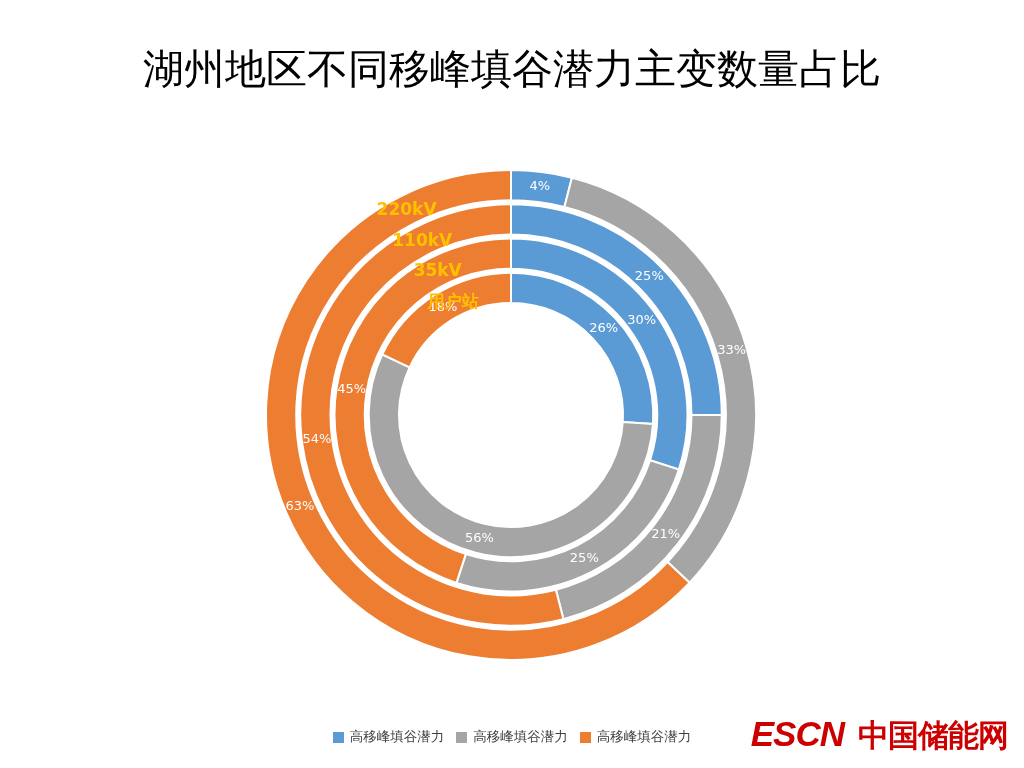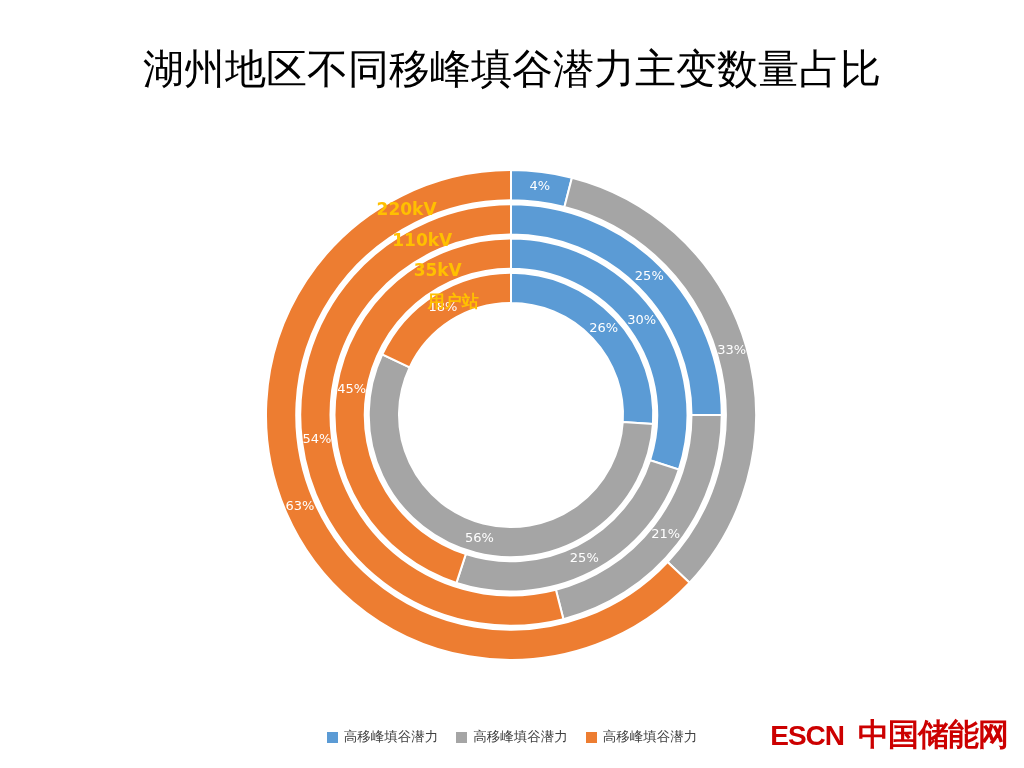--- a/index.html
+++ b/index.html
@@ -58,21 +58,21 @@
     dominant-baseline: middle;
   }
   #legend {
     position: absolute;
     left: 0;
     top: 728px;
     width: 1024px;
     display: flex;
     justify-content: center;
     align-items: flex-start;
-    gap: 18px;
+    gap: 12px;
   }
   .legend-item {
     display: flex;
     align-items: center;
     gap: 6px;
   }
   .legend-swatch {
     width: 11px;
     height: 11px;
     display: inline-block;
@@ -85,22 +85,23 @@
   }
   #brand {
     position: absolute;
     right: 16px;
     top: 714px;
     display: flex;
     align-items: baseline;
     font-family: "DejaVu Sans", "Liberation Sans", sans-serif;
   }
   #brand-escn {
-    font-size: 28px;
+    font-size: 35px;
     font-weight: bold;
+    font-style: italic;
     color: #CC0000;
     letter-spacing: -1px;
     font-family: "Liberation Sans", sans-serif;
   }
   #brand-cn {
     font-size: 31px;
     font-weight: bold;
     color: #CC0000;
     margin-left: 14px;
     letter-spacing: -1px;

